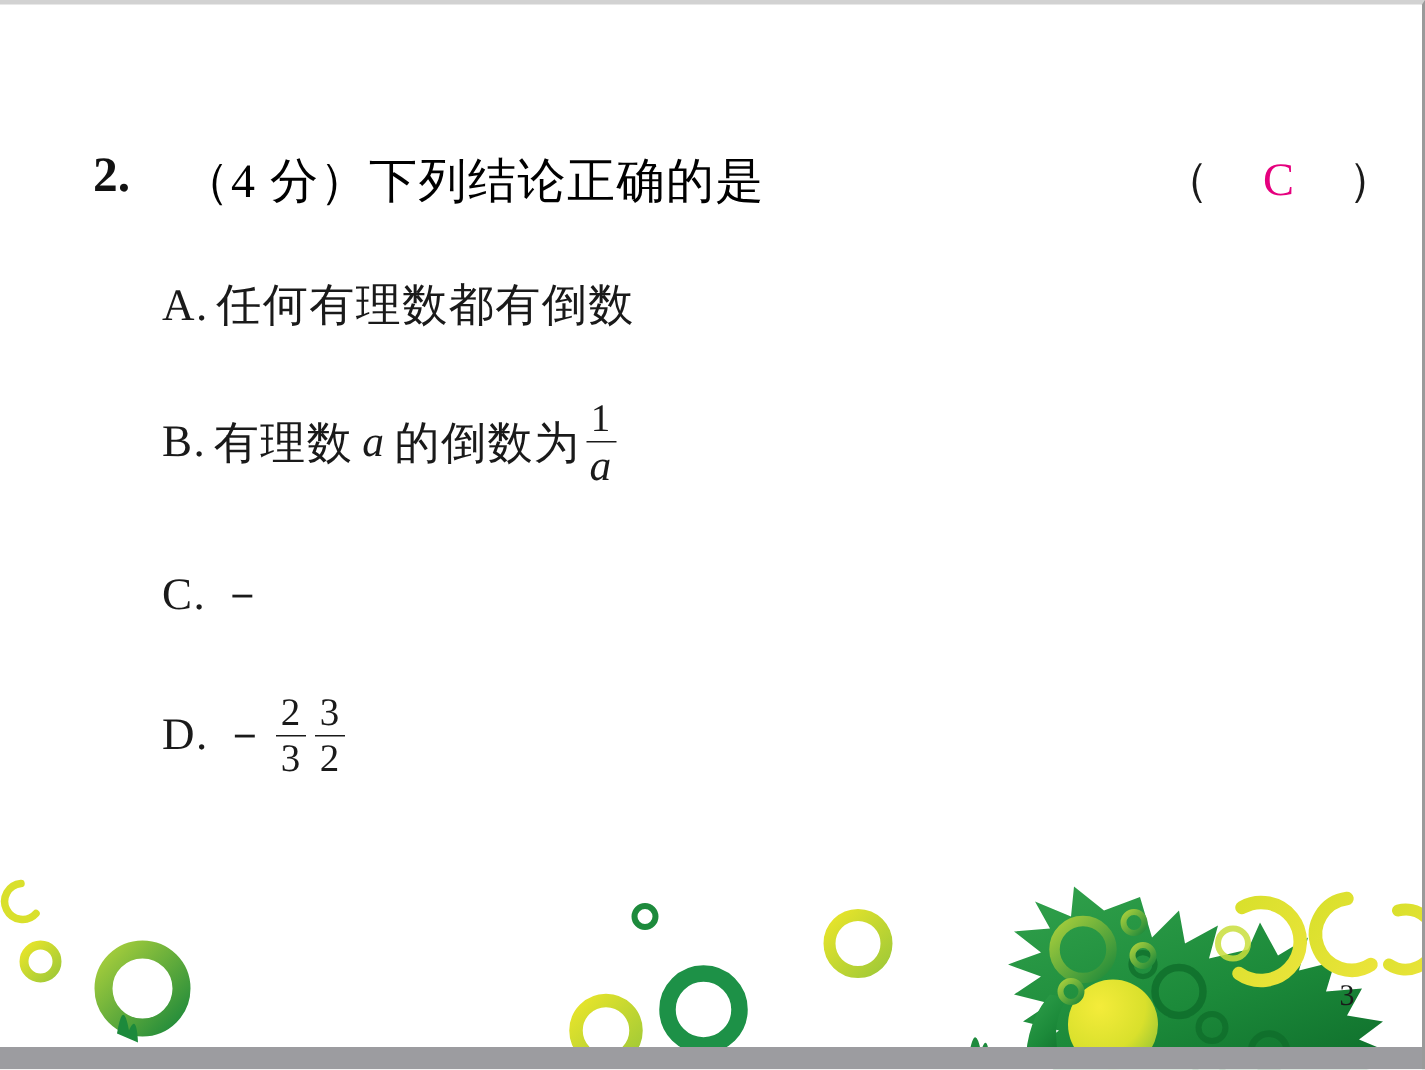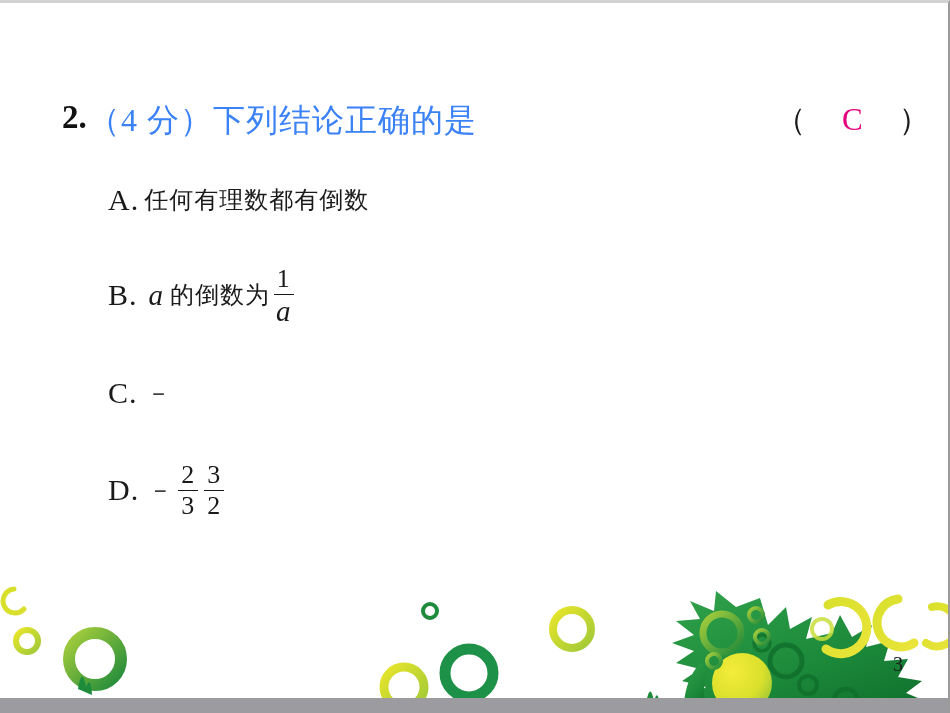--- a/index.html
+++ b/index.html
@@ -37,24 +37,24 @@
     position: absolute;
     left: 62px;
     top: 0px;
     font-size: 33px;
     font-weight: bold;
     color: #111;
     letter-spacing: 0px;
   }
   .q-stem {
     position: absolute;
-    left: 88px;
+    left: 121px;
     top: 0px;
     font-size: 32px;
-    color: #3b82f6;
+    color: #000000;
     letter-spacing: 1px;
     white-space: nowrap;
   }
   .q-answer {
     position: absolute;
     left: 775px;
     top: 0px;
     font-size: 31px;
     color: #1a1a1a;
     white-space: nowrap;
@@ -79,21 +79,21 @@
   }
   .opt-a { top: 180px; }
   .opt-b { top: 262px; }
   .opt-c { top: 373px; }
   .opt-d { top: 458px; }
 
   .opt-label {
     font-size: 30px;
     margin-right: 5px;
   }
-  .opt-text { font-size: 24px; }
+  .opt-text { font-size: 30px; }
   .ital { font-style: italic; font-size: 29px; padding: 0 6px; }
 
   
   .frac {
     display: inline-flex;
     flex-direction: column;
     align-items: center;
     vertical-align: middle;
     font-size: 26px;
     line-height: 1.02;
@@ -151,20 +151,21 @@
     </span>
   </div>
 
   <div class="opt opt-a">
     <span class="opt-label">A.</span>
     <span class="opt-text">任何有理数都有倒数</span>
   </div>
 
   <div class="opt opt-b">
     <span class="opt-label">B.</span>
+    <span class="opt-text">有理数</span>
     <span class="ital">a</span>
     <span class="opt-text">的倒数为</span>
     <span class="frac">
       <span class="num">1</span>
       <span class="den ital" style="padding:2px 3px 0 3px;">a</span>
     </span>
   </div>
 
   <div class="opt opt-c">
     <span class="opt-label">C.</span>

